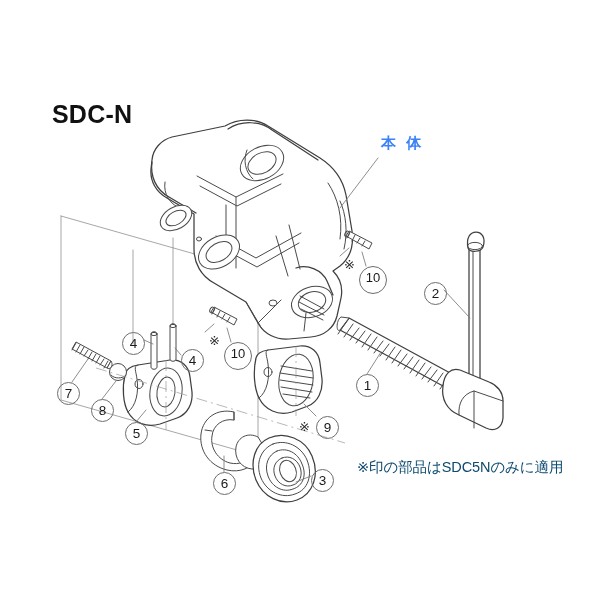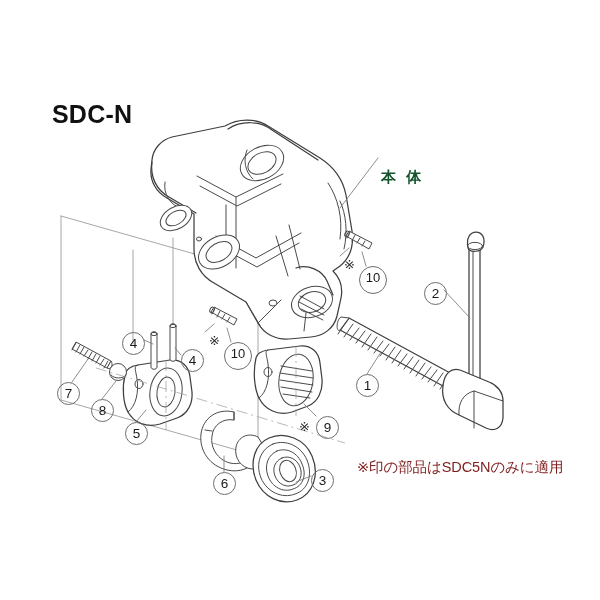--- a/index.html
+++ b/index.html
@@ -34,33 +34,33 @@
     color: #111111;
     font-size: 25px;
     font-weight: bold;
     letter-spacing: 0.2px;
     white-space: nowrap;
   }
   .title-line { display: block; }
   .body-label {
     position: absolute;
     left: 381px;
-    top: 168px;
+    top: 134px;
     font-size: 15px;
-    color: #14532d;
+    color: #3b82f6;
     font-weight: bold;
     letter-spacing: 3px;
     white-space: nowrap;
   }
   .footnote {
     position: absolute;
     left: 357px;
     top: 458px;
     font-size: 14.5px;
-    color: #7f1d1d;
+    color: #0c4a6e;
     white-space: nowrap;
     letter-spacing: -0.1px;
   }
   .callout {
     position: absolute;
     width: 23px;
     height: 23px;
     border: 1.1px solid #6e6e6e;
     border-radius: 50%;
     box-sizing: border-box;

